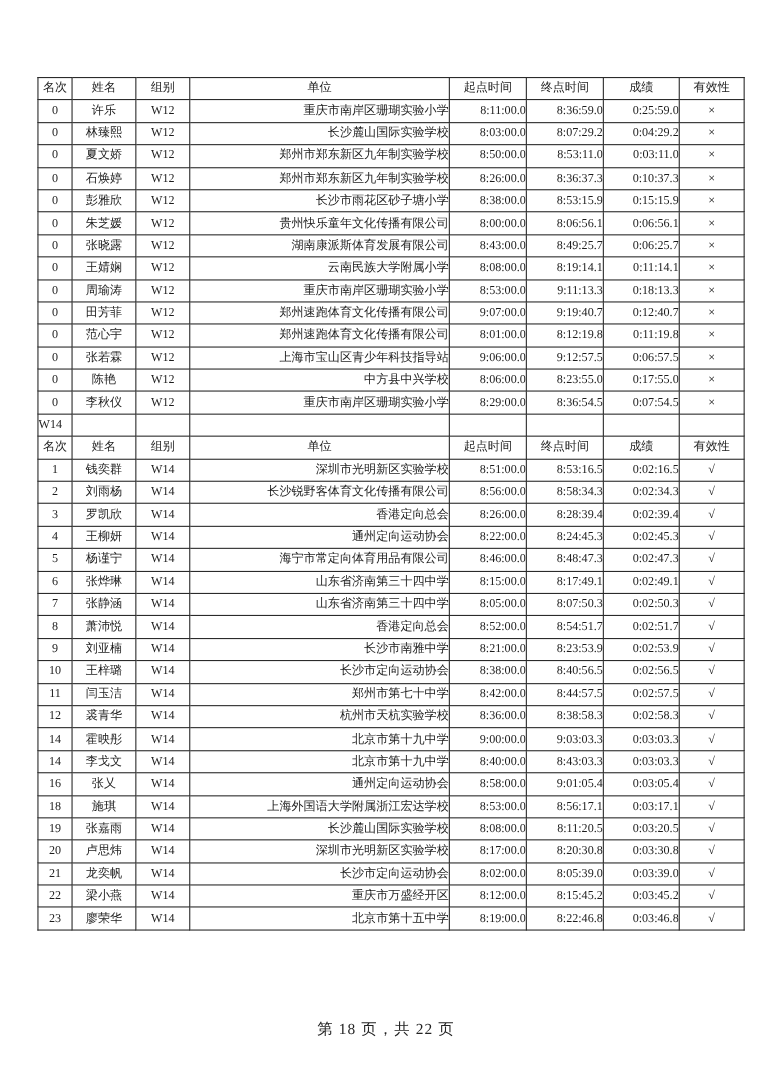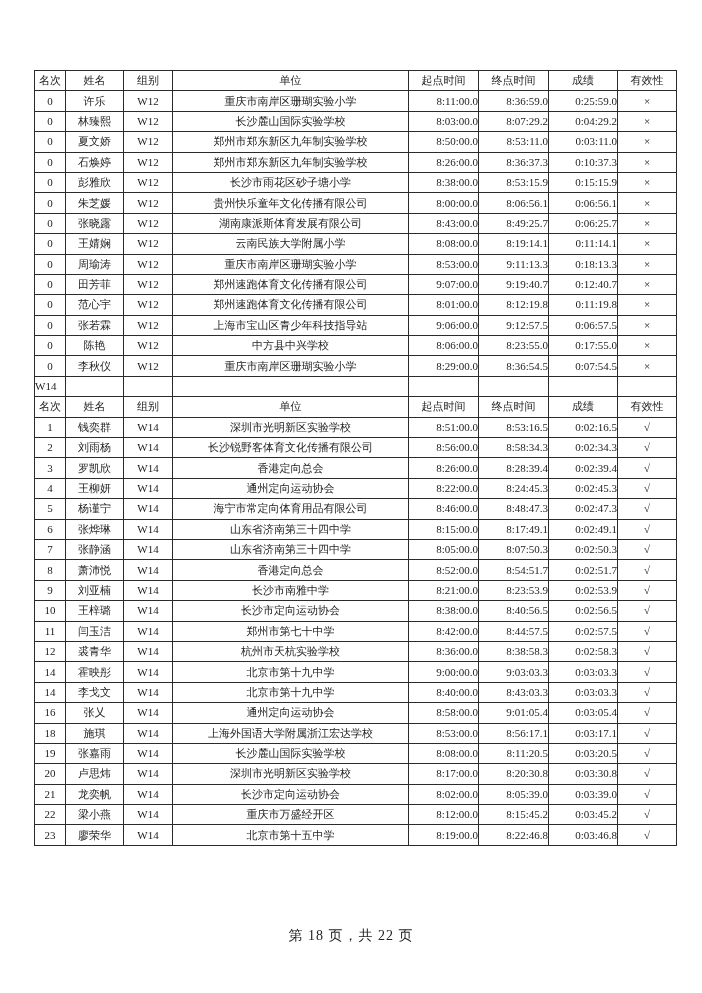--- a/index.html
+++ b/index.html
@@ -23,21 +23,21 @@
     border:1px solid #2b2b2b;
     height:19.4px;
     font-size:11px;
     line-height:19px;
     padding:0;
     overflow:hidden;
     white-space:nowrap;
     vertical-align:middle;
   }
   td.c-rank, td.c-name, td.c-group, td.c-valid { text-align:center; }
-  td.c-unit  { text-align:center;  padding-left:4px; }
+  td.c-unit  { text-align:right;  padding-left:4px; }
   td.c-time  { text-align:right; padding-right:5px; }
   td.c-section { text-align:left; padding-left:4px; }
   td.hdr { text-align:center; }
   td.hdr.c-unit { text-align:center; }
   .footer {
     position:absolute;
     left:0; top:927px;
     width:100%;
     text-align:center;
     font-size:14px;

